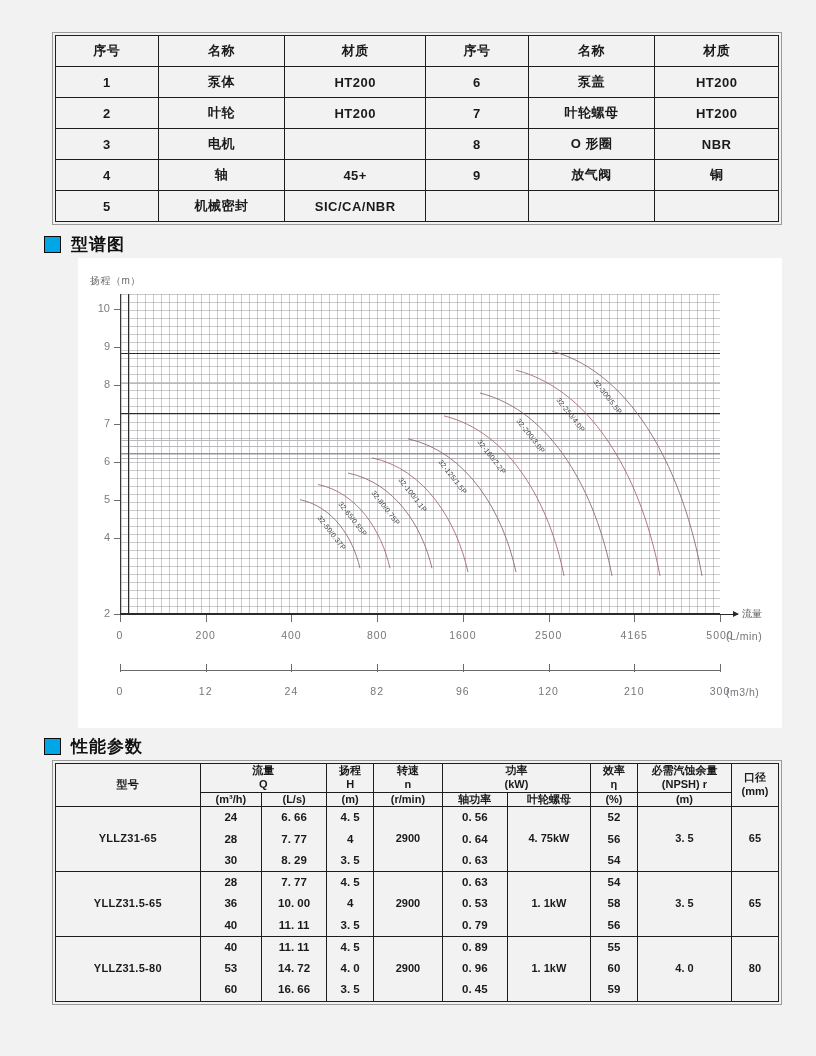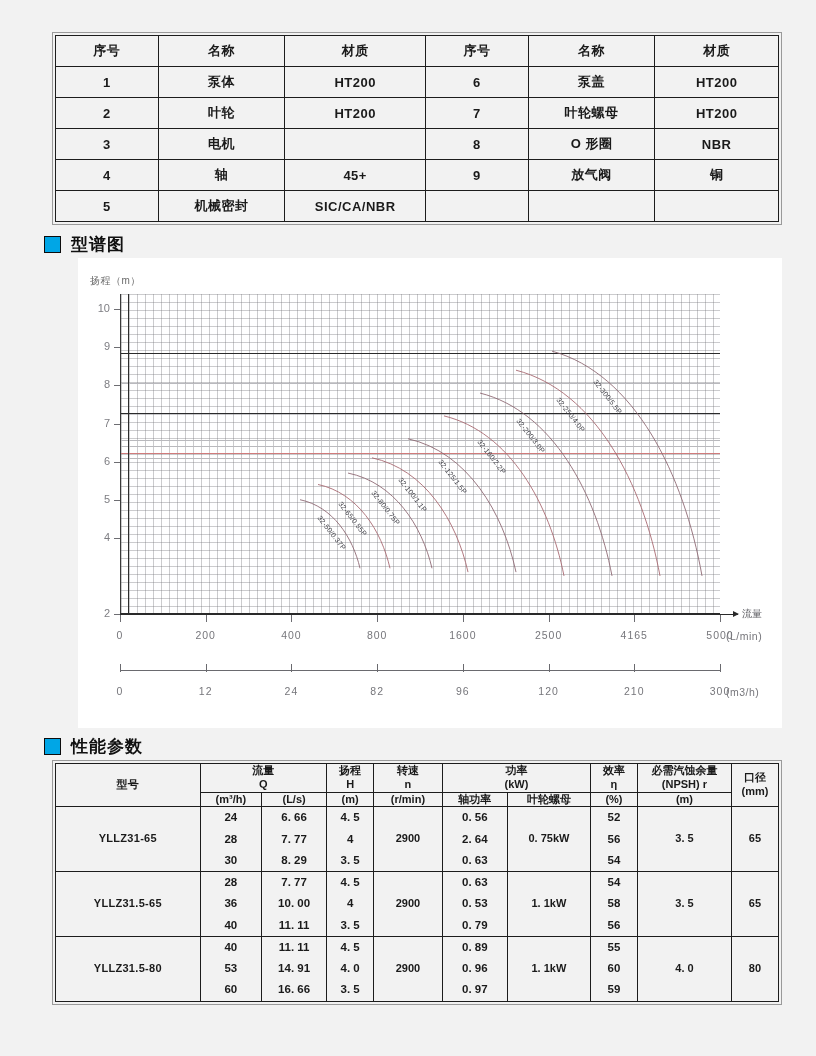--- a/index.html
+++ b/index.html
@@ -442,24 +442,24 @@
             <span class="stk">8. 29</span>
           </td>
           <td>
             <span class="stk">4. 5</span>
             <span class="stk">4</span>
             <span class="stk">3. 5</span>
           </td>
           <td>2900</td>
           <td>
             <span class="stk">0. 56</span>
-            <span class="stk">2. 64</span>
+            <span class="stk">0. 64</span>
             <span class="stk">0. 63</span>
           </td>
-          <td>0. 75kW</td>
+          <td>4. 75kW</td>
           <td>
             <span class="stk">52</span>
             <span class="stk">56</span>
             <span class="stk">54</span>
           </td>
           <td>3. 5</td>
           <td>65</td>
         </tr>
 
         <tr>
@@ -497,33 +497,33 @@
 
         <tr>
           <td class="model-cell">YLLZ31.5-80</td>
           <td>
             <span class="stk">40</span>
             <span class="stk">53</span>
             <span class="stk">60</span>
           </td>
           <td>
             <span class="stk">11. 11</span>
-            <span class="stk">14. 91</span>
+            <span class="stk">14. 72</span>
             <span class="stk">16. 66</span>
           </td>
           <td>
             <span class="stk">4. 5</span>
             <span class="stk">4. 0</span>
             <span class="stk">3. 5</span>
           </td>
           <td>2900</td>
           <td>
             <span class="stk">0. 89</span>
             <span class="stk">0. 96</span>
-            <span class="stk">0. 97</span>
+            <span class="stk">0. 45</span>
           </td>
           <td>1. 1kW</td>
           <td>
             <span class="stk">55</span>
             <span class="stk">60</span>
             <span class="stk">59</span>
           </td>
           <td>4. 0</td>
           <td>80</td>
         </tr>

